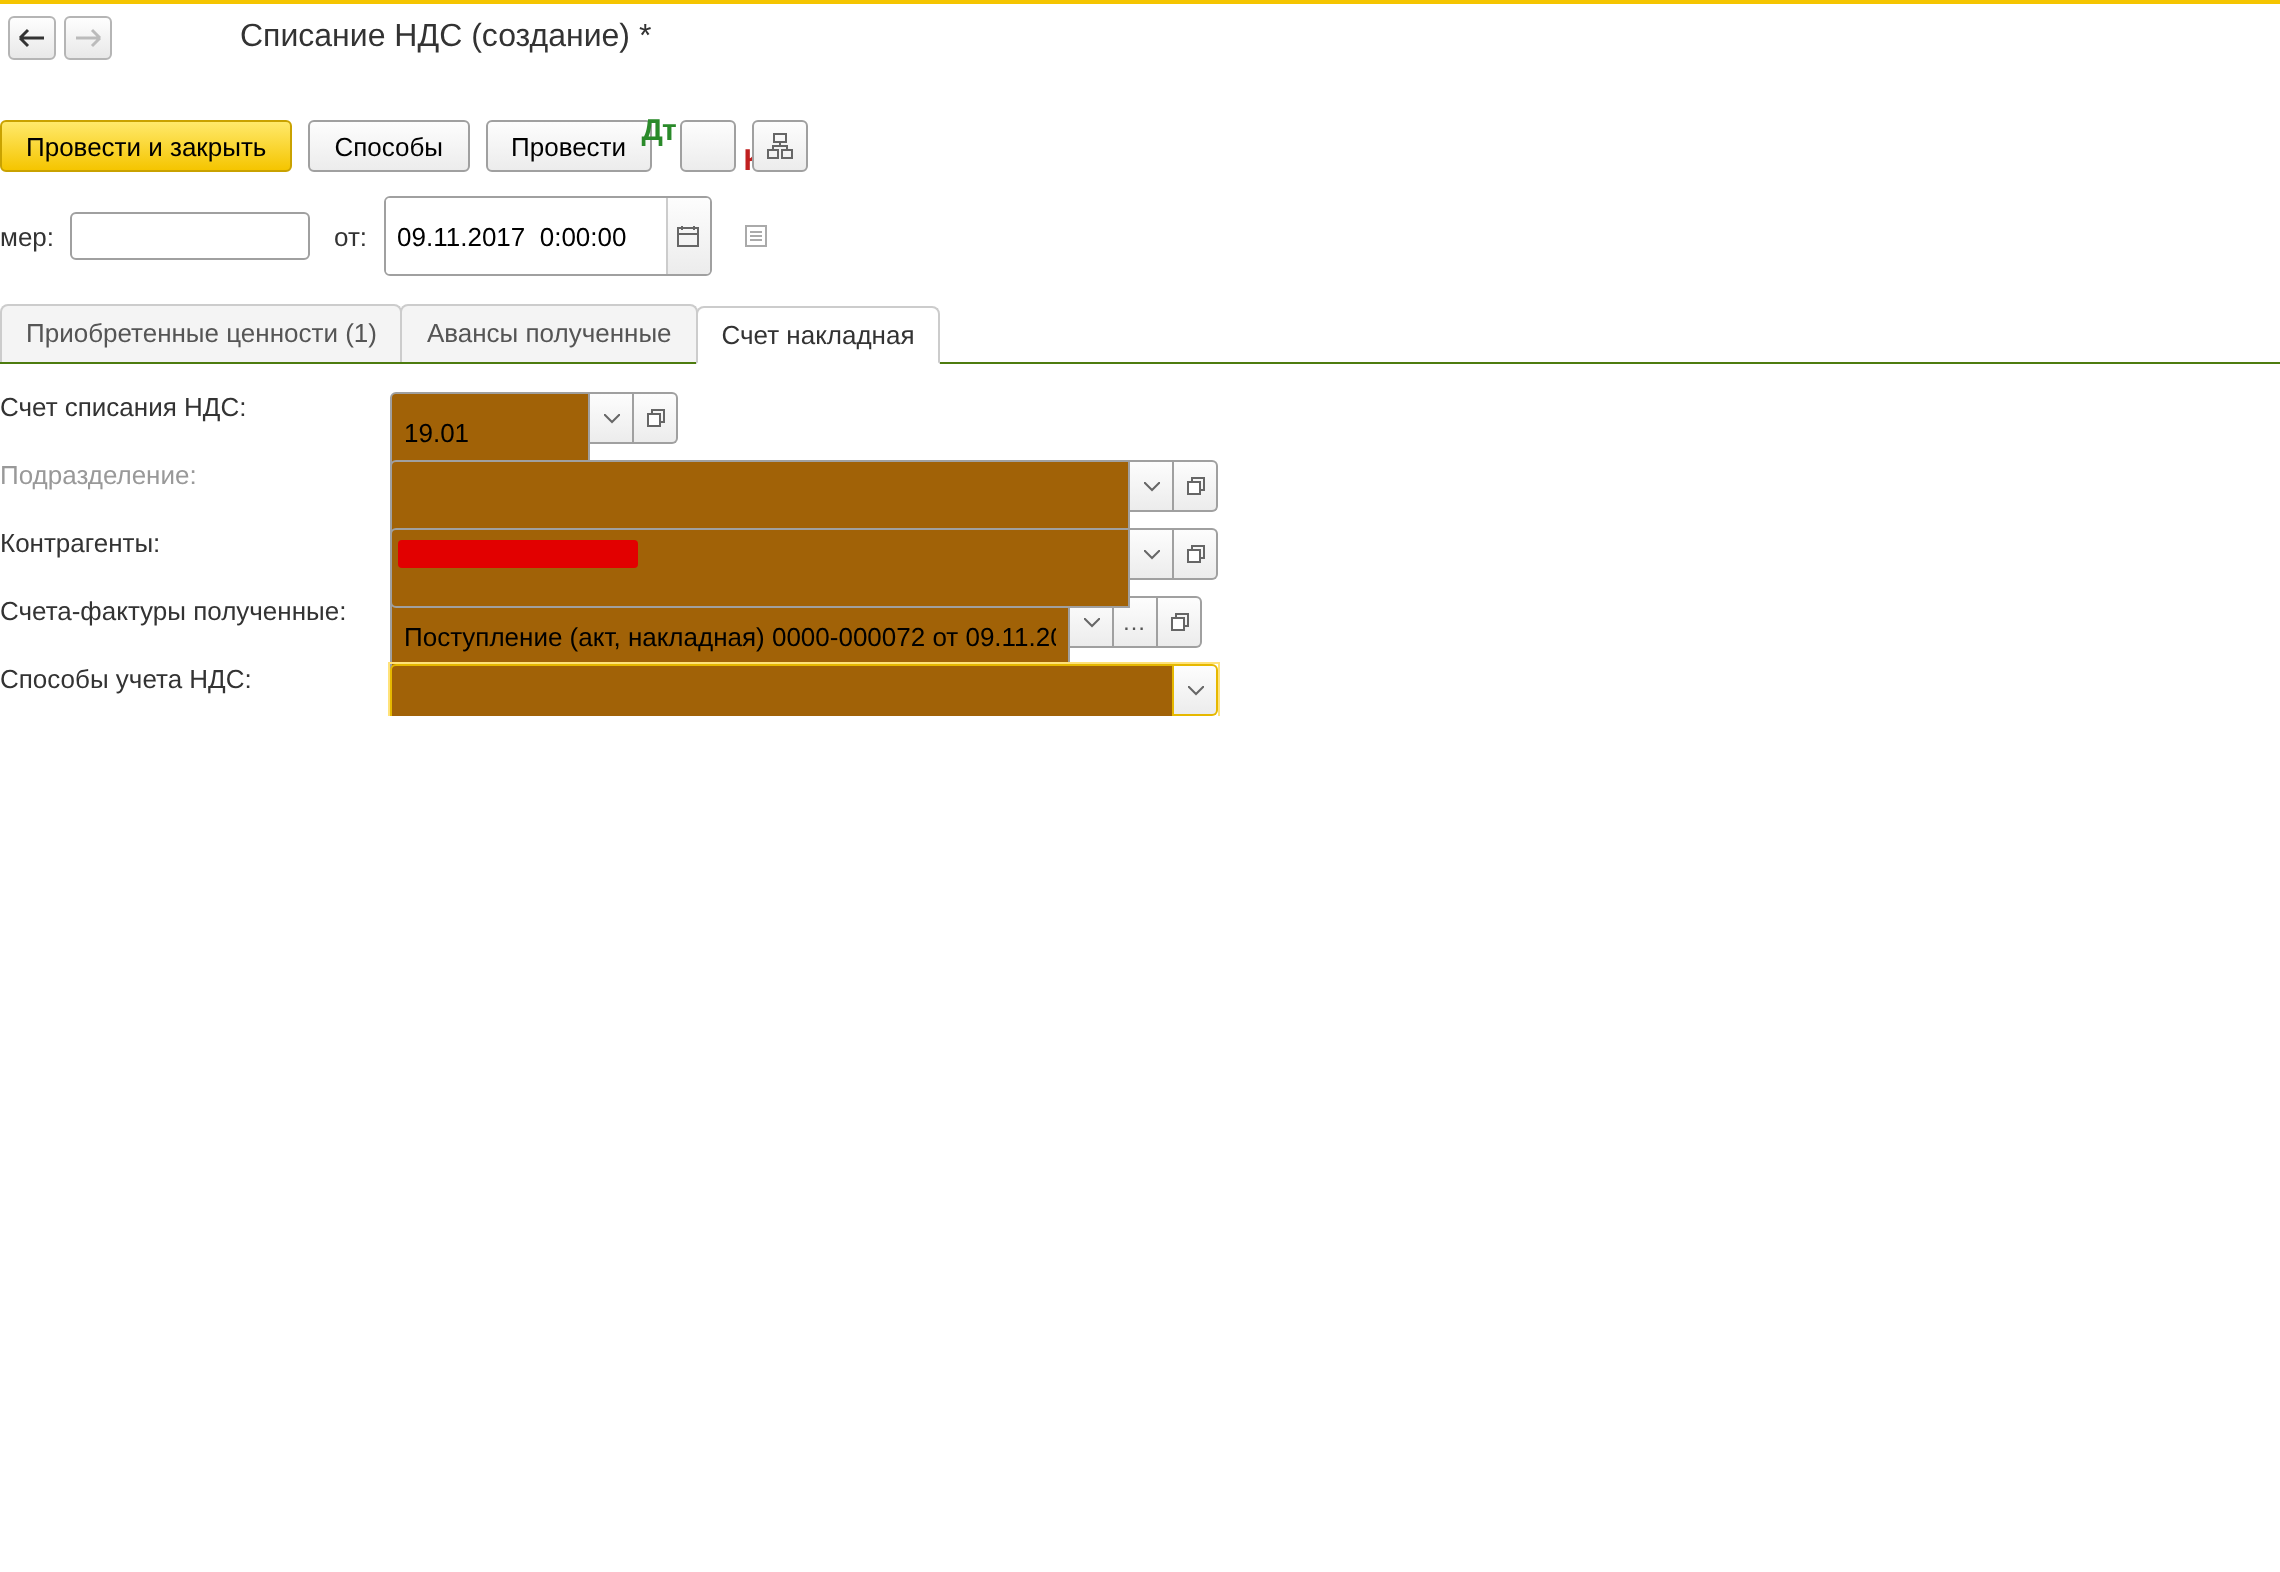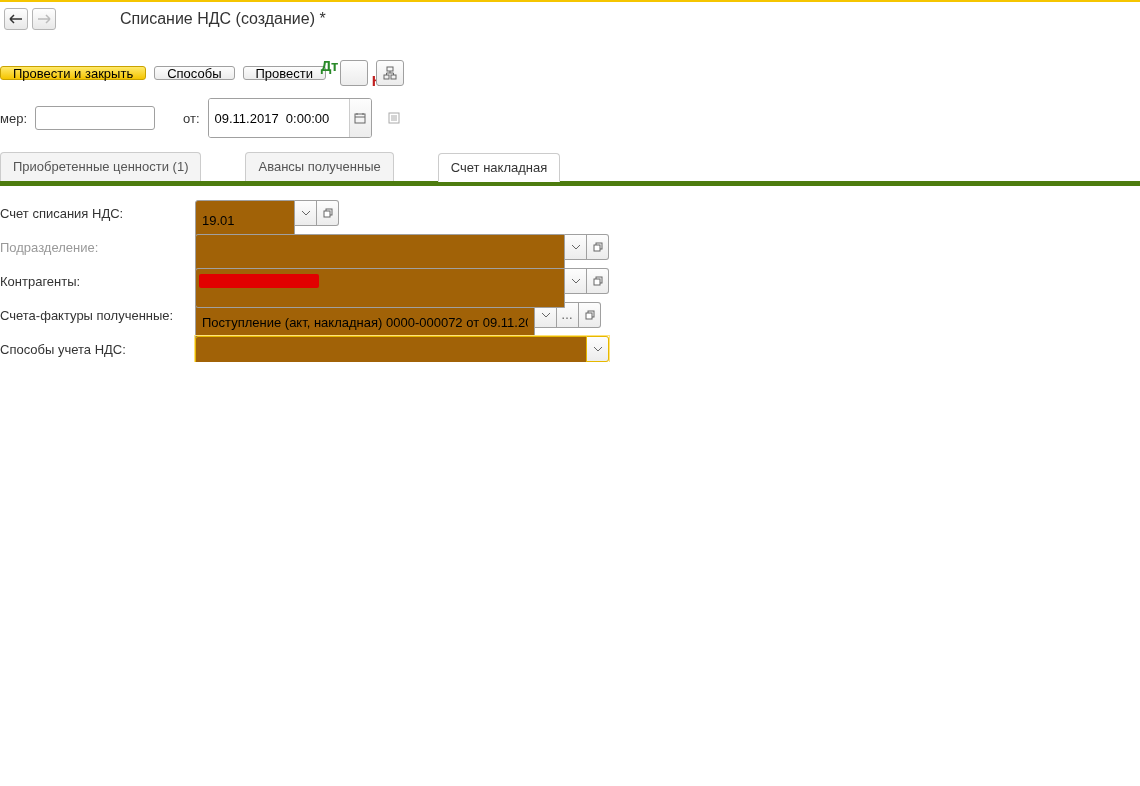--- a/index.html
+++ b/index.html
@@ -45,21 +45,21 @@
       padding: 8px 0 8px 0;
       margin-top: 16px;
     }
     .btn {
       padding: 3px 12px;
       border: 1px solid #a0a0a0;
       border-radius: 3px;
       background: linear-gradient(#fdfdfd, #ececec);
       cursor: pointer;
       font-size: 13px;
-      height: 14px;
+      height: 26px;
       display: flex;
       align-items: center;
     }
     .btn-primary {
       background: linear-gradient(#ffe96b, #f5c500);
       border: 1px solid #c9a200;
       font-weight: normal;
     }
     .icon-btn {
       width: 28px;
@@ -125,23 +125,22 @@
       width: 16px;
       height: 16px;
       color: #999;
       display: flex;
       align-items: center;
       justify-content: center;
       margin-left: 6px;
     }
     .tabs {
       display: flex;
-      border-bottom: 5px solid #4d7c0f;
+      border-bottom: 1px solid #4d7c0f;
       margin-top: 10px;
-      gap: 45px;
     }
     .tab {
       padding: 6px 12px;
       border: 1px solid #ccc;
       border-bottom: none;
       background: #f4f4f4;
       border-radius: 4px 4px 0 0;
       margin-right: -1px;
       cursor: pointer;
       font-size: 13px;
@@ -155,21 +154,21 @@
       color: #333;
     }
     .form-grid {
       padding: 14px 0 0 0;
       display: flex;
       flex-direction: column;
       gap: 8px;
     }
     .grid-row {
       display: flex;
-      align-items: center;
+      align-items: flex-start;
     }
     .grid-label {
       width: 195px;
       font-size: 13px;
     }
     .combo {
       display: flex;
       height: 26px;
     }
     .combo-input {
@@ -245,21 +244,21 @@
         <rect x="1" y="9" width="5" height="4" stroke="#666" fill="none"></rect>
         <rect x="8" y="9" width="5" height="4" stroke="#666" fill="none"></rect>
         <path d="M7 5v2M7 7H3.5v2M7 7h3.5v2" stroke="#666" fill="none"></path>
       </svg>
   </div>
 </div>
 
 <div class="form-row">
   <span class="label">мер:</span>
   <input class="input input-small" value="" style="">
-  <span class="label" style="margin-left:20px;">от:</span>
+  <span class="label" style="margin-left:4px;">от:</span>
   <div class="date-wrap">
     <input value="09.11.2017  0:00:00" style="">
     <div class="cal-btn">
       <svg width="12" height="12" viewBox="0 0 12 12">
           <rect x="1" y="2" width="10" height="9" stroke="#666" fill="none"></rect>
           <path d="M1 5h10M3 1v2M9 1v2" stroke="#666"></path>
         </svg>
     </div>
   </div>
   <span class="small-flat-icon">

